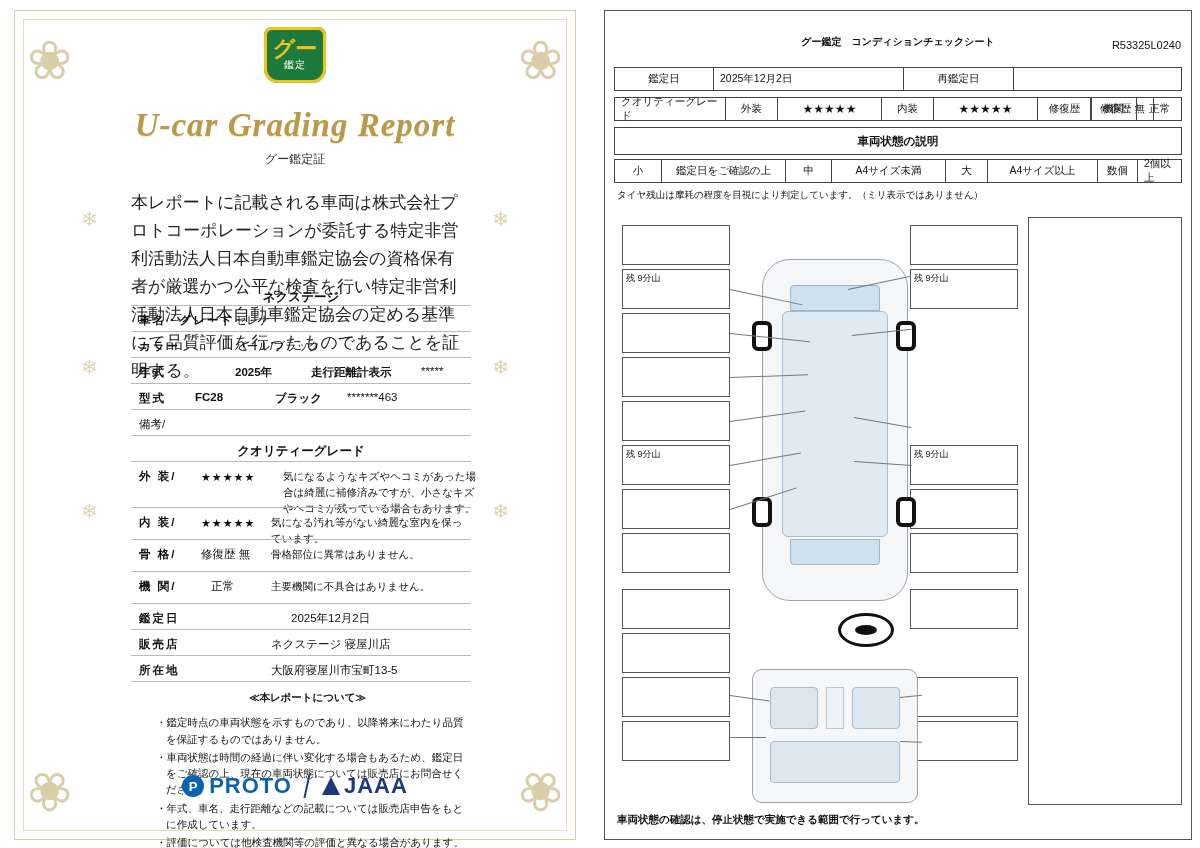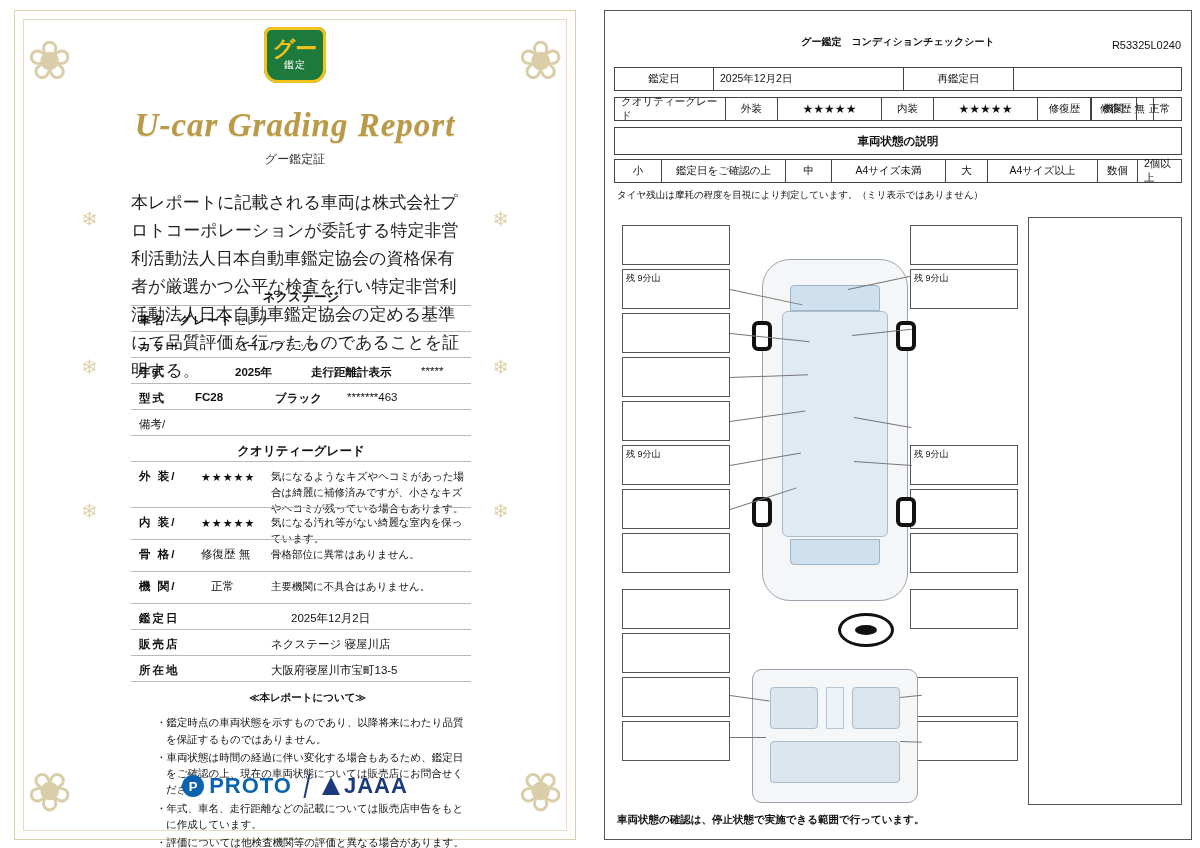--- a/index.html
+++ b/index.html
@@ -165,21 +165,21 @@
       <span class="lab" style="font-weight:normal;letter-spacing:0;">備考/</span>
     </div>
     <div class="rule" style="top:424px;"></div>
 
     <div class="sec-h" style="top:432px;">クオリティーグレード</div>
     <div class="rule" style="top:450px;"></div>
 
     <div class="row" style="top:458px;">
       <span class="lab">外 装/</span>
       <span class="val stars" style="left:70px;top:2px;">★★★★★</span>
-      <span class="val note" style="left:140px;width:200px;">気になるようなキズやヘコミがあった場合は綺麗に補修済みですが、小さなキズやヘコミが残っている場合もあります。</span>
+      <span class="val note" style="left:152px;width:200px;">気になるようなキズやヘコミがあった場合は綺麗に補修済みですが、小さなキズやヘコミが残っている場合もあります。</span>
     </div>
     <div class="rule" style="top:496px;"></div>
 
     <div class="row" style="top:504px;">
       <span class="lab">内 装/</span>
       <span class="val stars" style="left:70px;top:2px;">★★★★★</span>
       <span class="val note" style="left:140px;width:200px;">気になる汚れ等がない綺麗な室内を保っています。</span>
     </div>
     <div class="rule" style="top:528px;"></div>
 

